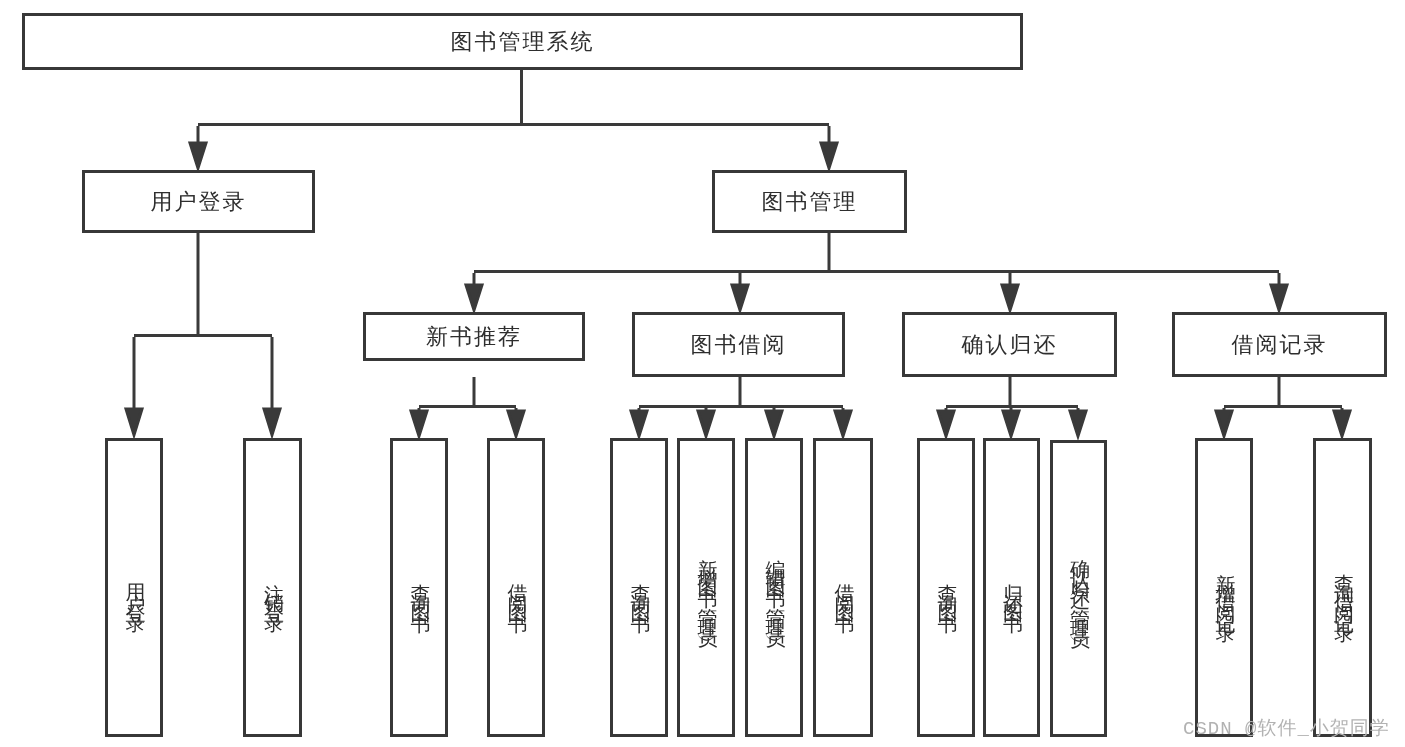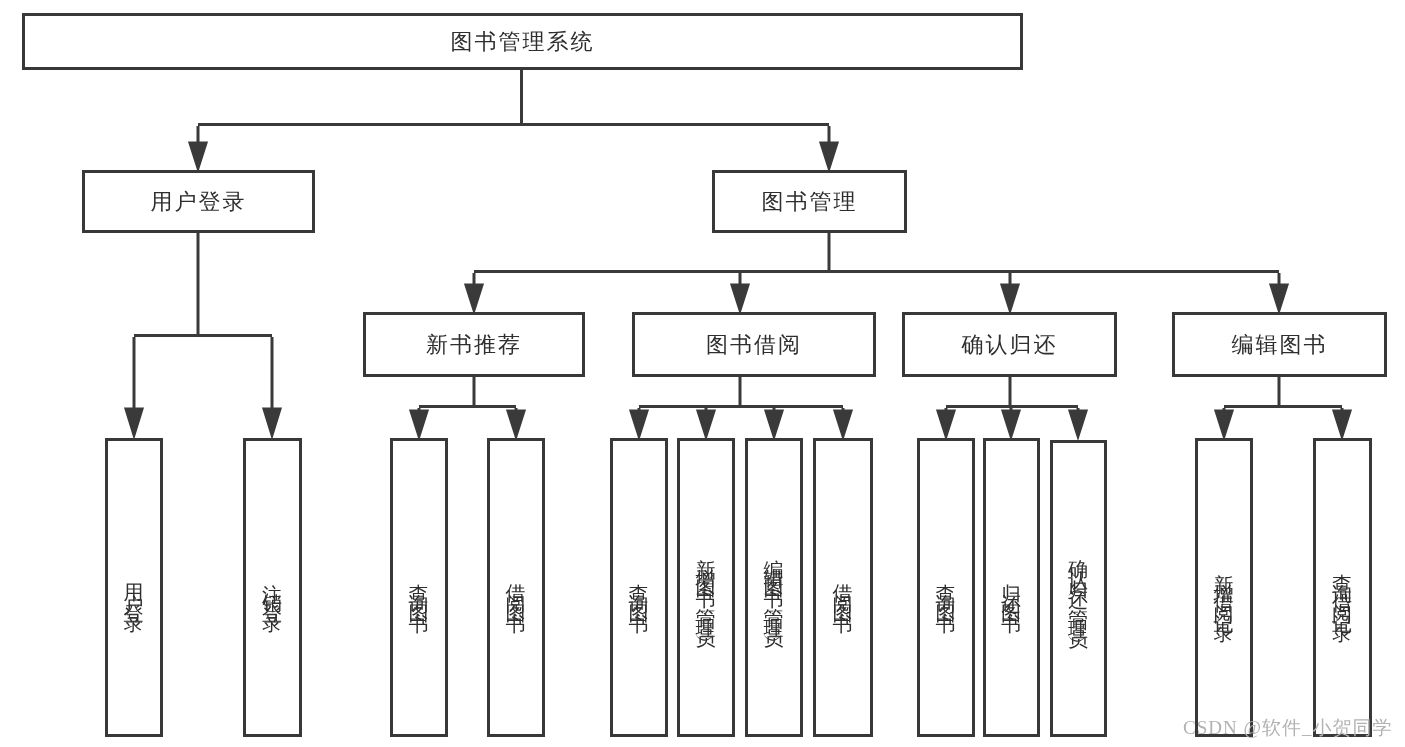--- a/index.html
+++ b/index.html
@@ -1,18 +1,18 @@
 <!DOCTYPE html>
 <html><head>
 <meta charset="utf-8">
 <style>
   html,body{margin:0;padding:0;background:#ffffff;}
   .stage{
     position:relative;width:1405px;height:747px;background:#ffffff;
-    font-family:Liberation Serif, serif;overflow:hidden;border-radius:8px;
+    font-family:Liberation Mono, monospace;overflow:hidden;border-radius:8px;
   }
   .wires{position:absolute;left:0;top:0;z-index:0;}
   .box{
     position:absolute;background:#ffffff;border:3px solid #383838;
     box-sizing:border-box;display:flex;align-items:center;justify-content:center;
     color:#2e2e2e;z-index:1;
   }
   .box.h span{font-size:22px;letter-spacing:2px;white-space:nowrap;}
   .box.v span{
     writing-mode:vertical-rl;text-orientation:mixed;
@@ -103,31 +103,31 @@
     <span>图书管理系统</span>
   </div>
 
   <div class="box h" style="left:82px;top:170px;width:233px;height:63px">
     <span>用户登录</span>
   </div>
   <div class="box h" style="left:712px;top:170px;width:195px;height:63px">
     <span>图书管理</span>
   </div>
 
-  <div class="box h" style="left:363px;top:312px;width:222px;height:65px">
+  <div class="box h" style="left:363px;top:312px;width:222px;height:49px">
     <span>新书推荐</span>
   </div>
-  <div class="box h" style="left:632px;top:312px;width:244px;height:65px">
+  <div class="box h" style="left:632px;top:312px;width:213px;height:65px">
     <span>图书借阅</span>
   </div>
   <div class="box h" style="left:902px;top:312px;width:215px;height:65px">
     <span>确认归还</span>
   </div>
   <div class="box h" style="left:1172px;top:312px;width:215px;height:65px">
-    <span>编辑图书</span>
+    <span>借阅记录</span>
   </div>
 
   <div class="box v" style="left:105px;top:438px;width:58px;height:299px">
     <span>用户登录</span>
   </div>
   <div class="box v" style="left:243px;top:438px;width:59px;height:299px">
     <span>注销登录</span>
   </div>
 
   <div class="box v" style="left:390px;top:438px;width:58px;height:299px">

